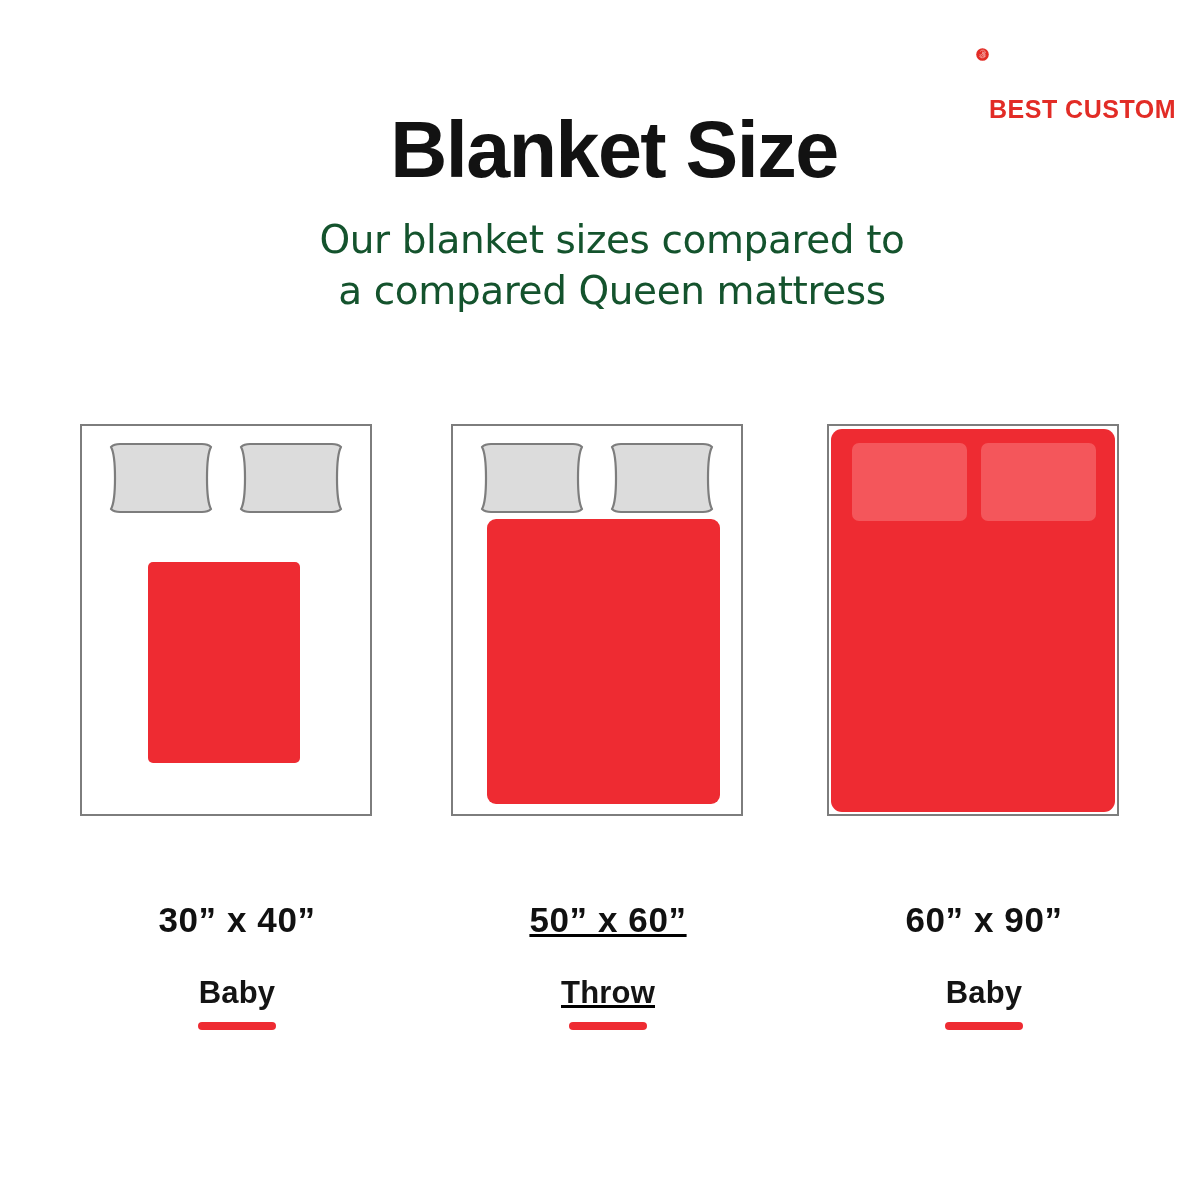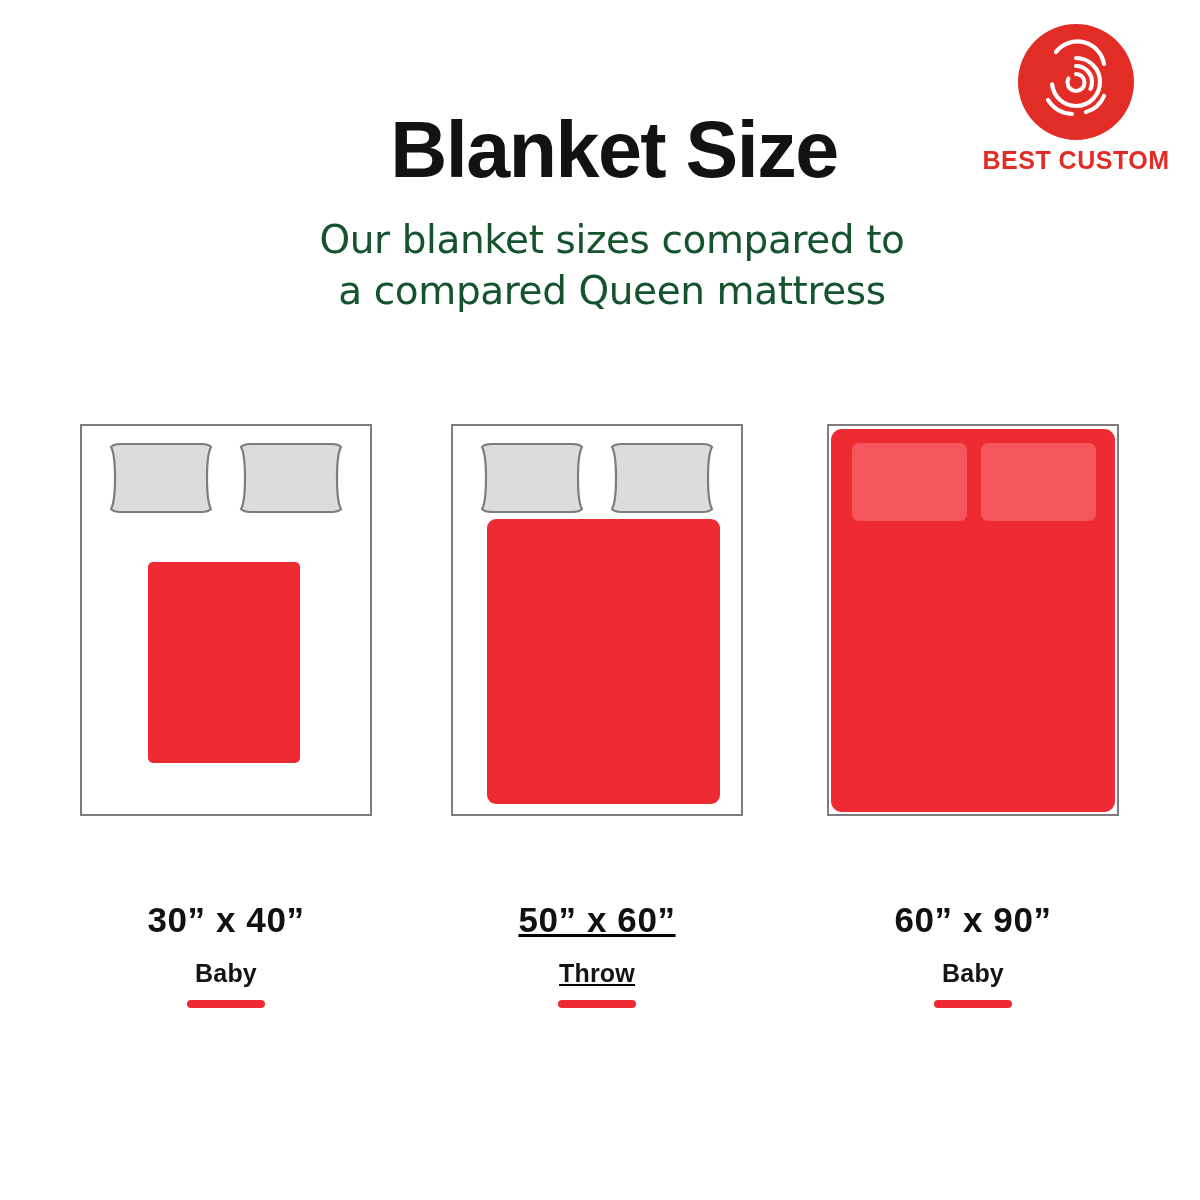--- a/index.html
+++ b/index.html
@@ -17,21 +17,21 @@
   }
 
   
   #brand-logo {
     position: absolute;
     top: 22px;
     right: 24px;
     width: 200px;
     height: 170px;
     display: flex;
-    flex-direction: column;
+    flex-direction: row;
     align-items: center;
   }
   #logo-mark {
     width: 120px;
     height: 120px;
     display: block;
   }
   #logo-wordmark {
     margin-top: 4px;
     font-size: 25px;
@@ -149,21 +149,21 @@
     background: #f4565b;
     border-radius: 7px;
   }
   .queen-pillow.qp-left  { left: 21px; }
   .queen-pillow.qp-right { left: 150px; }
 
   
   #labels-row {
     position: absolute;
     top: 902px;
-    left: 0;
+    left: 11px;
     width: 1176px;
     height: 140px;
   }
   .label-cell {
     position: absolute;
     top: 0;
     width: 292px;
     text-align: center;
   }
   .label-cell.cell-0 { left: 80px; }
@@ -172,22 +172,22 @@
 
   .size-text {
     font-size: 35px;
     font-weight: 700;
     color: #111111;
     letter-spacing: 0.6px;
     line-height: 1;
     font-family: "Liberation Sans", "DejaVu Sans", sans-serif;
   }
   .name-text {
-    margin-top: 24px;
-    font-size: 25px;
+    margin-top: 40px;
+    font-size: 31px;
     font-weight: 700;
     color: #141414;
     letter-spacing: 0.2px;
     line-height: 1;
     font-family: "Liberation Sans", "DejaVu Sans", sans-serif;
   }
   .name-rule {
     margin: 14px auto 0;
     width: 78px;
     height: 8px;

